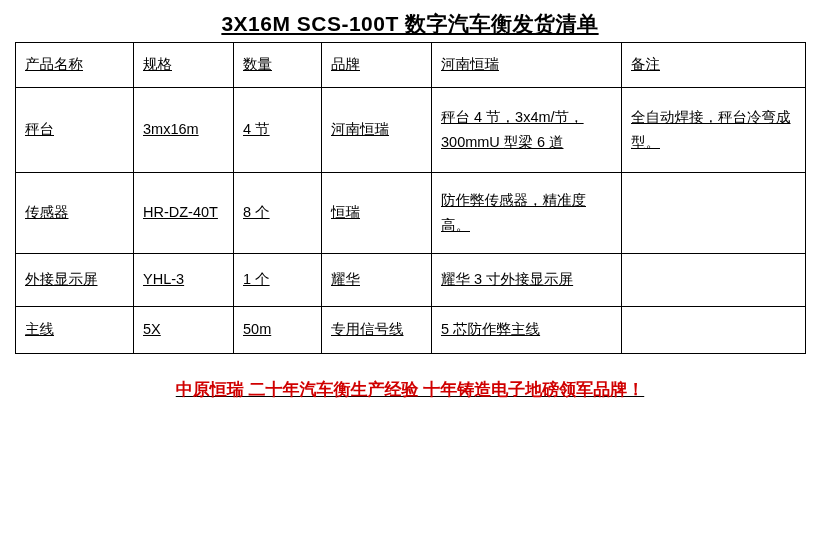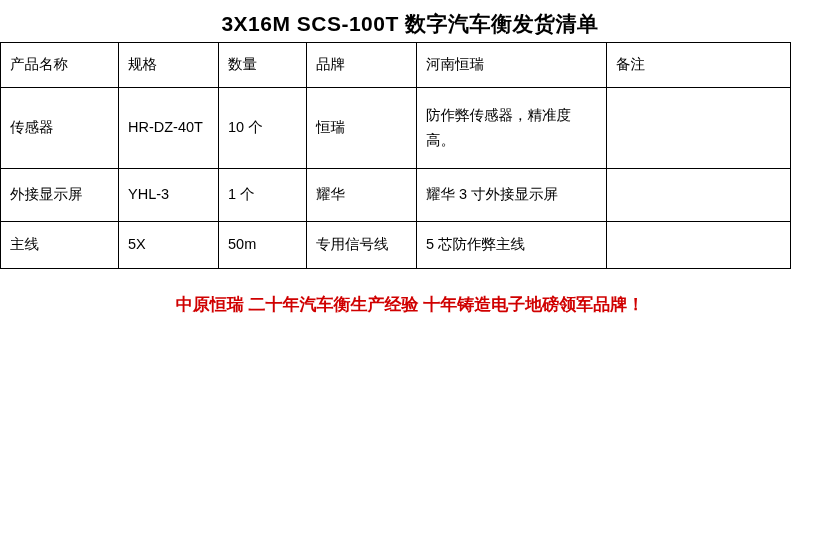--- a/index.html
+++ b/index.html
@@ -12,40 +12,42 @@
     background: #ffffff;
     font-family: "Liberation Serif", serif;
     color: #000000;
     overflow: hidden;
   }
   .page {
     position: relative;
     width: 820px;
     height: 555px;
     box-sizing: border-box;
+    text-decoration: underline;
   }
   .doc-title {
     text-align: center;
     font-size: 21px;
     font-weight: bold;
     letter-spacing: 0.5px;
     padding-top: 10px;
     padding-bottom: 4px;
     font-family: "Liberation Sans", sans-serif;
   }
   .subtitle {
     font-size: 14px;
     padding-left: 16px;
     padding-top: 8px;
     padding-bottom: 7px;
     font-family: "Liberation Sans", sans-serif;
   }
   table.spec {
     border-collapse: collapse;
     width: 790px;
+    margin-left: 15px;
     table-layout: fixed;
   }
   table.spec td {
     border: 1px solid #000000;
     font-size: 14.5px;
     padding: 7px 9px;
     vertical-align: middle;
     line-height: 1.75;
     font-family: "Liberation Sans", sans-serif;
     word-wrap: break-word;
@@ -100,25 +102,33 @@
     <tbody>
       <tr class="header">
         <td>产品名称</td>
         <td>规格</td>
         <td>数量</td>
         <td>品牌</td>
         <td>河南恒瑞</td>
         <td>备注</td>
       </tr>
 
+      <tr class="r-pingtai">
+        <td>秤台</td>
+        <td>3mx16m</td>
+        <td>4 节</td>
+        <td>河南恒瑞</td>
+        <td>秤台 4 节，3x4m/节，300mmU 型梁 6 道</td>
+        <td>全自动焊接，秤台冷弯成型。</td>
+      </tr>
 
       <tr class="r-sensor">
         <td>传感器</td>
         <td>HR-DZ-40T</td>
-        <td>10 个</td>
+        <td>8 个</td>
         <td>恒瑞</td>
         <td>防作弊传感器，精准度高。</td>
         <td></td>
       </tr>
 
 
       <tr class="r-screen">
         <td>外接显示屏</td>
         <td>YHL-3</td>
         <td>1 个</td>

